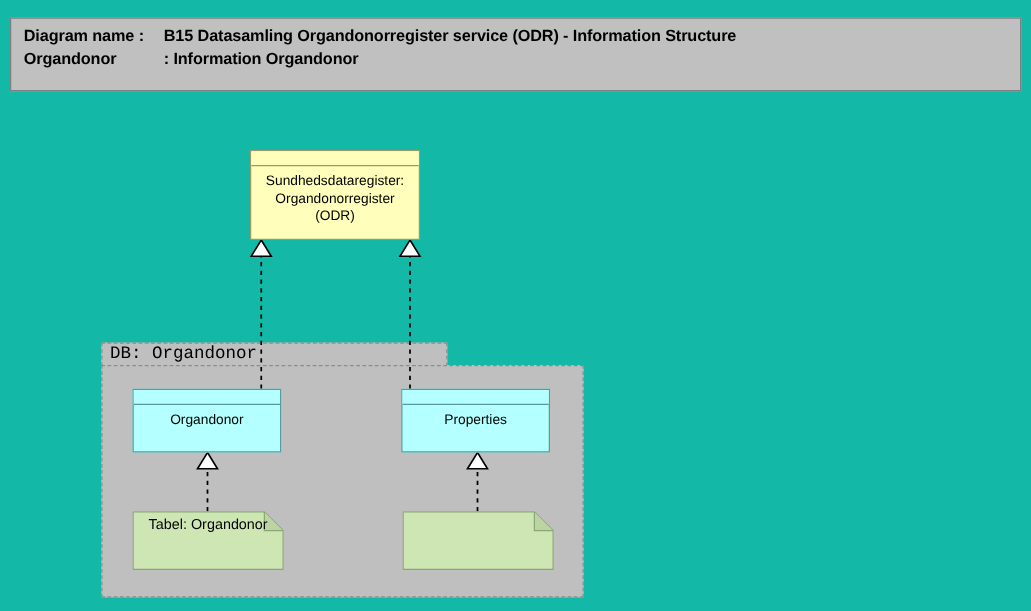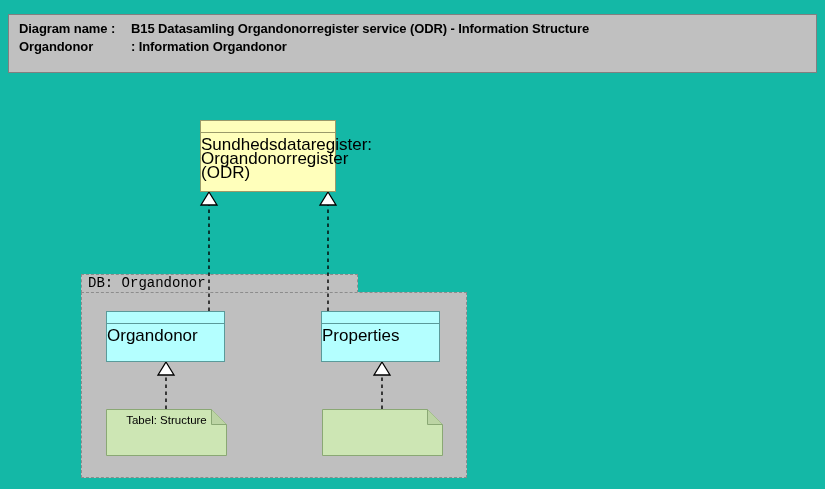--- a/index.html
+++ b/index.html
@@ -44,22 +44,23 @@
     display: inline-block;
     width: 112px;
   }
 
   
   .node {
     position: absolute;
     box-sizing: border-box;
   }
   .node-label {
-    font-size: 17px;
-    color: #000000;
+    font-size: 11px;
+    color: #000000;
+    text-align: center;
     line-height: 14px;
     white-space: pre-line;
   }
 
   
   .class-node {
     background: #ffffbb;
     border: 1px solid #9a9a6a;
   }
   .class-node .compartment-bar {
@@ -211,21 +212,21 @@
     <div class="body">
       <div class="node-label">Properties</div>
     </div>
   </div>
 
   <div class="node note-node" style="left:106px; top:409px; width:121px; height:47px;">
     <svg width="121" height="47" viewBox="0 0 121 47">
       <path d="M0.5 0.5 L105.5 0.5 L120.5 15.5 L120.5 46.5 L0.5 46.5 Z" fill="#cde6b4" stroke="#8aa874" stroke-width="1"></path>
       <path d="M105.5 0.5 L105.5 15.5 L120.5 15.5" fill="#bcd4a4" stroke="#8aa874" stroke-width="1"></path>
     </svg>
-    <div class="note-label">Tabel: Structure</div>
+    <div class="note-label">Tabel: Organdonor</div>
   </div>
 
   <div class="node note-node" style="left:322px; top:409px; width:121px; height:47px;">
     <svg width="121" height="47" viewBox="0 0 121 47">
       <path d="M0.5 0.5 L105.5 0.5 L120.5 15.5 L120.5 46.5 L0.5 46.5 Z" fill="#cde6b4" stroke="#8aa874" stroke-width="1"></path>
       <path d="M105.5 0.5 L105.5 15.5 L120.5 15.5" fill="#bcd4a4" stroke="#8aa874" stroke-width="1"></path>
     </svg>
   </div>
 
 </div>

